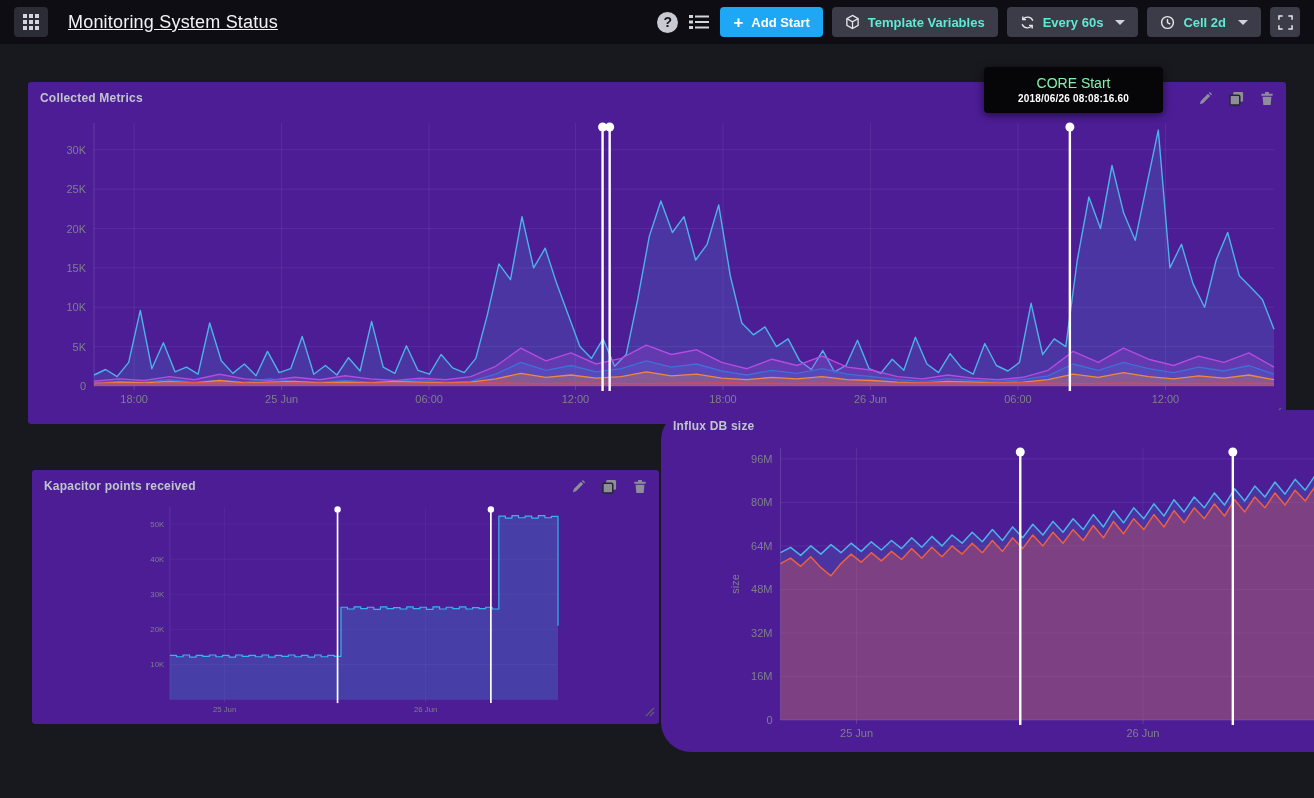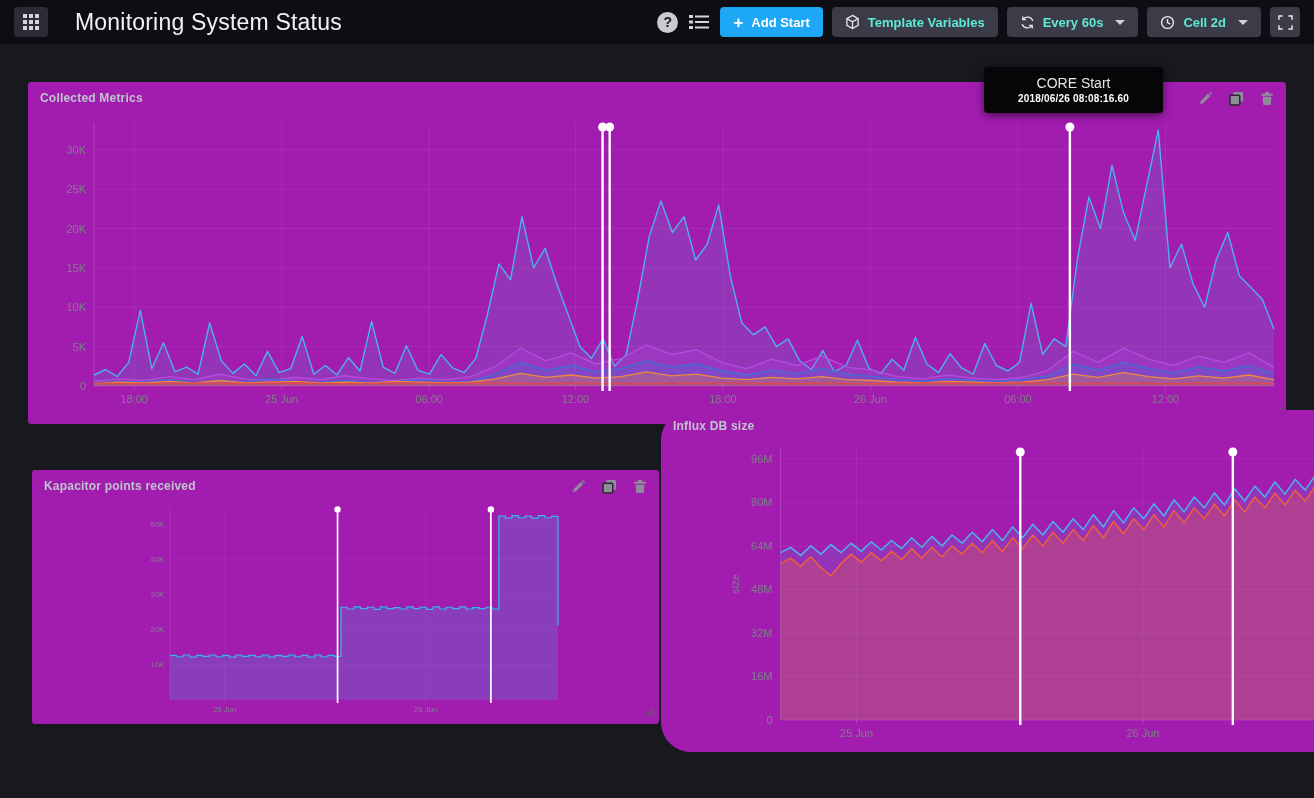--- a/index.html
+++ b/index.html
@@ -12,60 +12,60 @@
   }
   
   .topnav{
     height:44px; background:#0d0d13; display:flex; align-items:center;
     padding:0 14px; gap:10px;
   }
   .icon-btn{
     width:34px; height:30px; border:none; border-radius:4px; background:#2c2c36;
     display:flex; align-items:center; justify-content:center; cursor:pointer; color:#d4d4dc;
   }
-  .nav-title{ font-size:23px; font-weight:400; color:#f2f2f6; margin-left:17px; letter-spacing:.2px;}
+  .nav-title{ font-size:18px; font-weight:400; color:#f2f2f6; margin-left:10px; letter-spacing:.2px;text-decoration:underline;}
   .nav-right{ margin-left:auto; display:flex; align-items:center; gap:9px; }
   .help-circle{
     width:21px; height:21px; border-radius:50%; background:#c9c9d2; color:#15151b;
     font-weight:700; font-size:14px; display:flex; align-items:center; justify-content:center; cursor:pointer;
   }
   .plain-icon{ background:none; width:auto; padding:0 2px; }
   .btn{
     height:30px; border:none; border-radius:4px; background:#3c3c48; color:#5eead4;
     font-family:inherit; font-size:13px; font-weight:700; padding:0 13px; cursor:pointer;
     display:flex; align-items:center; gap:8px; white-space:nowrap;
   }
   .btn-primary{ background:#1ea7f4; color:#fff; }
   .btn .plus{ font-size:17px; font-weight:700; line-height:1; }
   .caret{
     width:0; height:0; border-left:5px solid transparent; border-right:5px solid transparent;
     border-top:5px solid #d2d2da; margin-left:4px;
   }
   .btn-square{ width:30px; padding:0; justify-content:center; }
   
   .cell{
-    position:absolute; background:#a21caf; border-radius:3px;
+    position:absolute; background:#4c1d95; border-radius:3px;
   }
   .cell-head{
     height:32px; display:flex; align-items:center; padding:0 12px;
   }
   .cell-title{ font-size:12px; font-weight:700; color:#bfc4ce; letter-spacing:.2px; }
   .cell-actions{ margin-left:auto; display:flex; align-items:center; gap:16px; color:#8e8e9a; }
   .cell-actions .act{ background:none; border:none; color:#8e8e9a; cursor:pointer; padding:0; display:flex; }
   .chart{ position:absolute; left:8px; right:8px; top:33px; bottom:6px; }
   .chart svg{ display:block; width:100%; height:100%; }
   svg text{ font-family:"Liberation Sans", sans-serif; font-size:11px; fill:#7e8089; }
   .resize-handle{ position:absolute; right:4px; bottom:3px; color:#5f5f6a; }
   
   .ann-tooltip{
     position:absolute; left:984px; top:67px; width:179px; z-index:50;
     background:#060608; border-radius:4px; padding:8px 10px 9px; text-align:center;
     box-shadow:0 2px 8px rgba(0,0,0,.6);
   }
-  .ann-tooltip .t1{ font-size:14px; color:#e5e5e5; font-weight:400; margin-bottom:2px;}
+  .ann-tooltip .t1{ font-size:14px; color:#86efac; font-weight:400; margin-bottom:2px;}
   .ann-tooltip .t2{ font-size:10px; color:#ffffff; font-weight:700; letter-spacing:.2px;}
 </style>
 </head>
 <body>
 
 <nav class="topnav">
   <button class="icon-btn">
     <svg width="16" height="16" viewBox="0 0 16 16">
       <g fill="#d4d4dc">
         <rect x="0" y="0" width="4" height="4"></rect>

